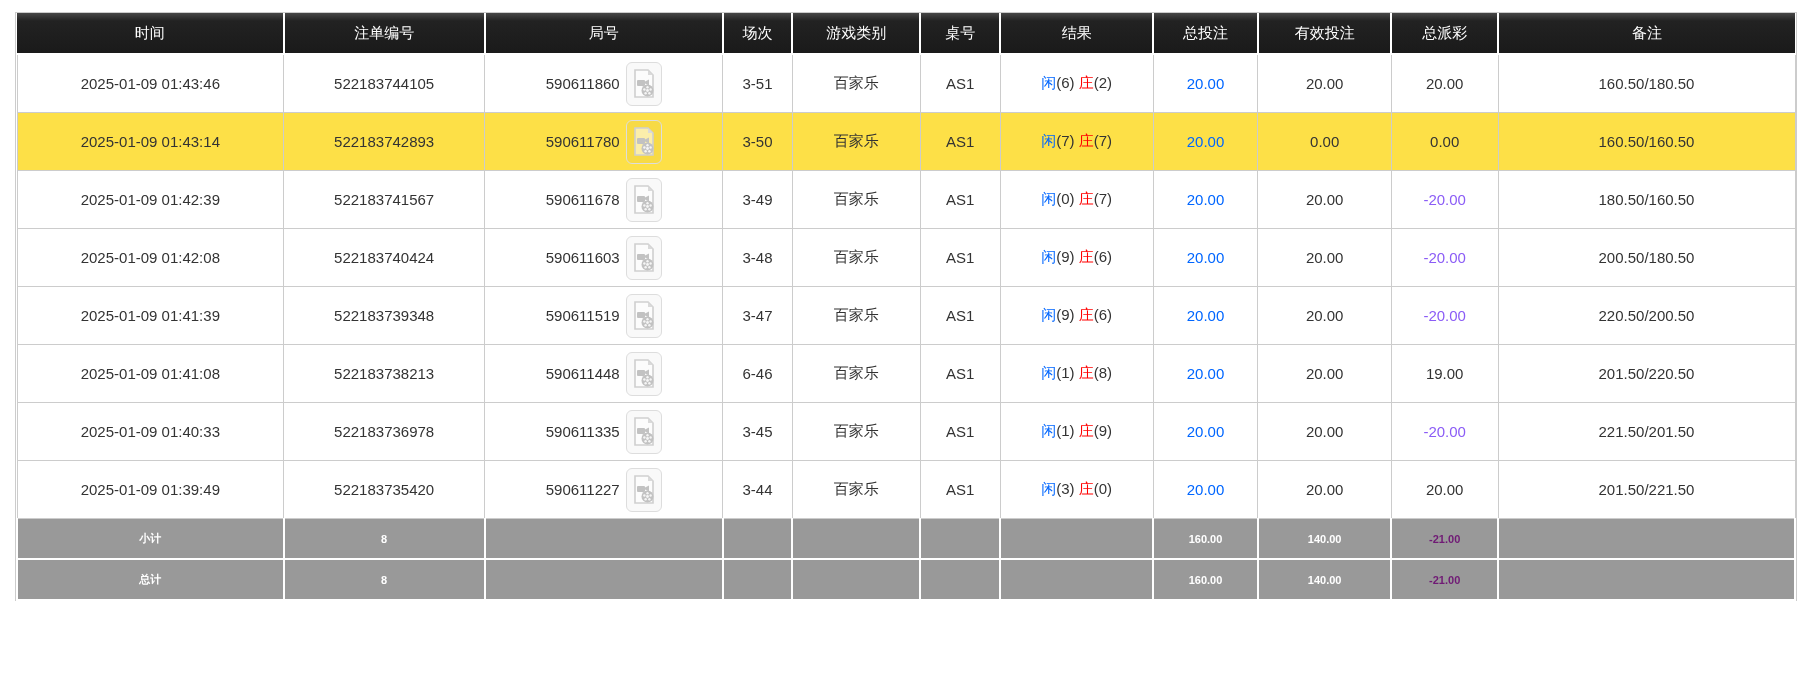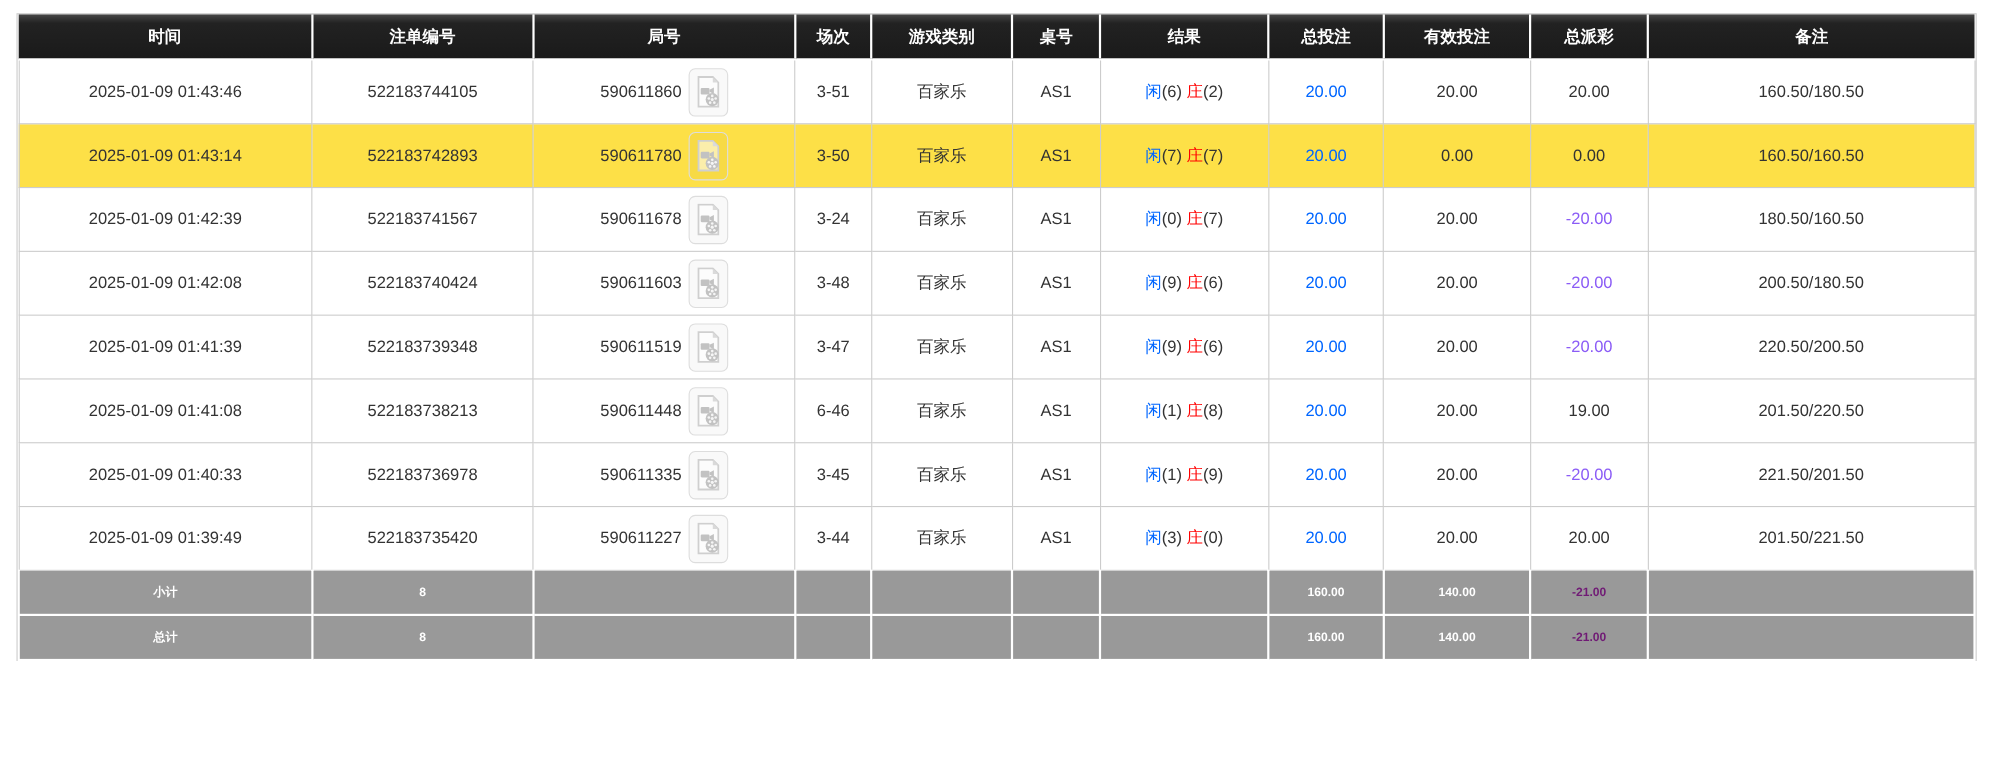--- a/index.html
+++ b/index.html
@@ -3,21 +3,21 @@
 <meta charset="utf-8">
 <style>
   html,body{margin:0;padding:0;background:#fff;}
   body{font-family:"Liberation Sans","DejaVu Sans",sans-serif;color:#333;}
   .table-wrap{padding:13px 16px 0 16px;}
   table{width:100%;border-collapse:collapse;table-layout:fixed;outline:1px solid #ccc;}
   col.c1{width:15.0%} col.c2{width:11.3%} col.c3{width:13.4%} col.c4{width:3.9%}
   col.c5{width:7.2%}  col.c6{width:4.5%}  col.c7{width:8.6%}  col.c8{width:5.9%}
   col.c9{width:7.5%}  col.c10{width:6.0%} col.c11{width:16.7%}
   th{background:linear-gradient(to bottom,#474747 0%,#222 20%,#1a1a1a 100%);
-     color:#fff;font-weight:bold;font-size:15px;height:40px;padding:0;
+     color:#fff;font-weight:normal;font-size:15px;height:40px;padding:0;
      border-bottom:2px solid #fff;}
   th + th{border-left:2px solid #fff;}
   tbody td{background:#fff;border:1px solid #ccc;height:57px;text-align:center;
      vertical-align:middle;font-size:15px;padding:0 4px;}
   tr.highlight td{background:#fde047;}
   .blue{color:#0066ff;}
   .red{color:#ff0000;}
   .bet-link{color:#0066ff;text-decoration:none;cursor:pointer;}
   td .neg{color:#8b5cf6;}
   .round-cell-inner{display:inline-flex;align-items:center;gap:6px;justify-content:center;}
@@ -154,21 +154,21 @@
             <circle cx="15.5" cy="21.5" r="1.4" fill="#f5f5f5"></circle>
             <circle cx="15.5" cy="18.2" r="1.2" fill="#f5f5f5"></circle>
             <circle cx="12.4" cy="20.5" r="1.2" fill="#f5f5f5"></circle>
             <circle cx="13.6" cy="24.3" r="1.2" fill="#f5f5f5"></circle>
             <circle cx="17.4" cy="24.3" r="1.2" fill="#f5f5f5"></circle>
             <circle cx="18.6" cy="20.5" r="1.2" fill="#f5f5f5"></circle>
           </svg>
         </span>
       </span>
     </td>
-    <td>3-24</td>
+    <td>3-49</td>
     <td>百家乐</td>
     <td>AS1</td>
     <td>
       <span class="blue">闲</span><span>(0)</span>
       <span class="red">庄</span><span>(7)</span>
     </td>
     <td>
       <span class="bet-link">20.00</span>
     </td>
     <td>20.00</td>

